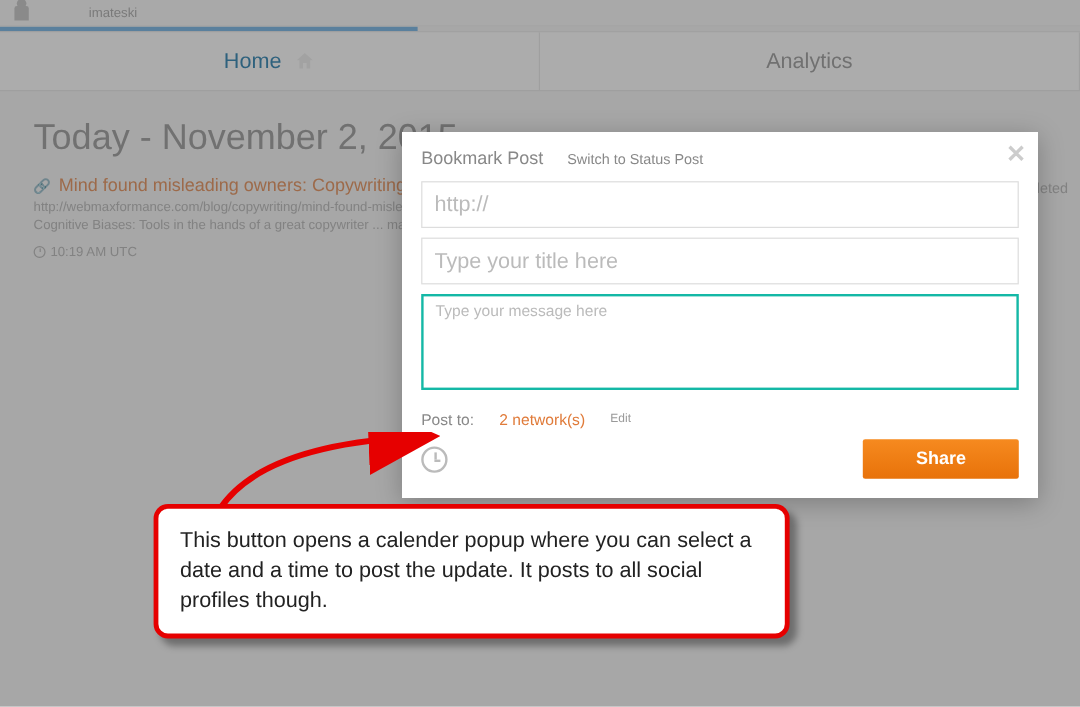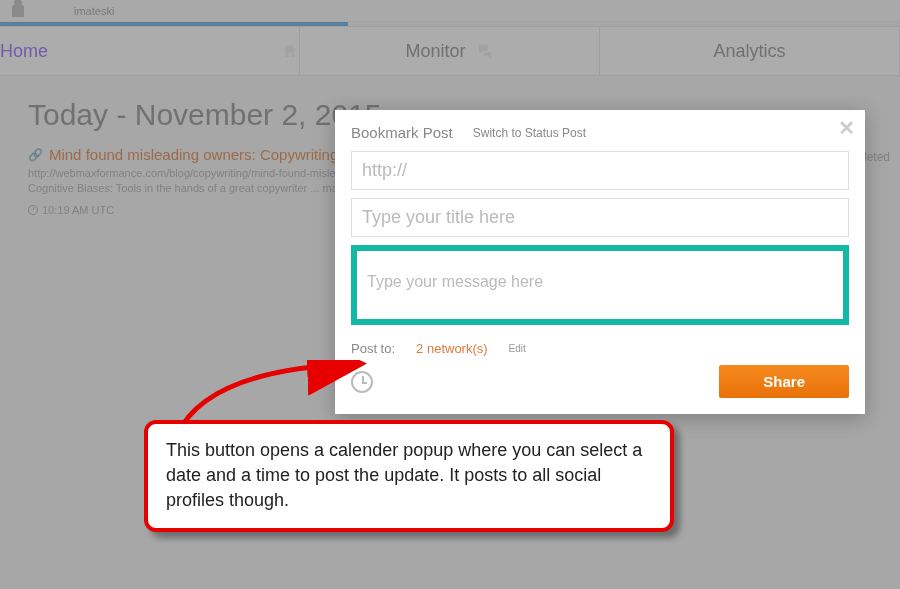--- a/index.html
+++ b/index.html
@@ -10,21 +10,21 @@
   
   .userbar { height: 22px; background: #f9f9f9; border-bottom: 1px solid #eee; display: flex; align-items: center; padding-left: 12px; position: relative; }
   .userbar .avatar-icon { width: 12px; height: 12px; background: #bbb; border-radius: 2px 2px 0 0; position: relative; }
   .userbar .avatar-icon::before { content:""; position:absolute; top:-6px; left:2px; width:8px; height:8px; background:#bbb; border-radius:50%; }
   .userbar .username { font-size: 11px; color: #999; margin-left: 14px; padding-left: 36px; }
   .bluebar { height: 4px; background: #5aa6e0; width: 348px; }
 
   
   .tabs { display: flex; height: 50px; border-top: 1px solid #e5e5e5; border-bottom: 1px solid #e5e5e5; }
   .tab { flex: 1; display: flex; align-items: center; justify-content: center; gap: 10px; background: #fff; color: #888; font-size: 18px; cursor: pointer; border-right: 1px solid #e5e5e5; }
-  .tab.active { color: #8b5cf6; justify-content: space-between; }
+  .tab.active { color: #0369a1; }
   .tab-icon { width: 18px; height: 18px; opacity: 0.4; }
   .home-icon svg, .chat-icon svg { display:block; }
 
   
   .content { padding: 22px 28px; }
   .date-heading { font-size: 30px; font-weight: 300; color: #888; }
   .post-card { margin-top: 14px; }
   .link-line { display: flex; align-items: center; gap: 6px; }
   .link-icon2 { font-size: 12px; color: #bbb; }
   .post-title { color: #e07b3a; font-size: 15px; }
@@ -39,63 +39,55 @@
   .dim { position:absolute; inset:0; background: rgba(90,90,90,0.5); }
 
   
   .modal { position:absolute; top:110px; left:335px; width:530px; background:#fff; box-shadow: 0 4px 20px rgba(0,0,0,0.25); padding: 14px 16px 16px; }
   .modal-close { position:absolute; top:6px; right:10px; font-size:20px; font-weight:bold; color:#ccc; cursor:pointer; }
   .modal-header { display:flex; align-items:center; gap:20px; margin-bottom:10px;text-align:right; }
   .modal-title { font-size:15px; color:#888; }
   .modal-switch { font-size:12px; color:#888; cursor:pointer; }
   .modal-input { width:100%; border:1px solid #ddd; padding:8px 10px; font-size:18px; color:#333; margin-bottom:8px; outline:none; }
   .modal-input::placeholder { color:#bbb; }
-  .modal-textarea { width:100%; height:80px; border:6px solid #14b8a6; padding:22px 10px; font-size:16px; resize:none; outline:none; }
+  .modal-textarea { width:100%; height:80px; border:2px solid #14b8a6; padding:4px 10px; font-size:13px; resize:none; outline:none; }
   .modal-textarea::placeholder { color:#bbb; }
   .postto-row { margin-top:12px; font-size:13px; color:#888; display:flex; align-items:center; gap:21px; }
   .networks-count { color:#e07b3a; }
   .edit-link { font-size:10px; color:#999; cursor:pointer; }
   .modal-footer { display:flex; align-items:center; justify-content:space-between; margin-top:9px; }
   .schedule-btn { width:22px; height:22px; border:2px solid #bbb; border-radius:50%; position:relative; cursor:pointer; }
   .schedule-btn::before { content:""; position:absolute; top:3px; left:9px; width:2px; height:6px; background:#bbb; }
   .schedule-btn::after { content:""; position:absolute; top:9px; left:9px; width:5px; height:2px; background:#bbb; }
   .share-btn { background: linear-gradient(#f68a1f,#e8720a); color:#fff; border:none; padding:8px 44px; font-size:15px; font-weight:bold; border-radius:2px; cursor:pointer; }
 
   
   .arrow { position:absolute; top:360px; left:147px; width:220px; height:80px; pointer-events:none; }
 
   
-  .annot { position:absolute; top:420px; left:144px; width:530px; background:#fff; border:4px solid #e60000; border-radius:12px; padding:14px 18px; box-shadow: 6px 6px 6px rgba(0,0,0,0.35); }
+  .annot { position:absolute; top:420px; left:128px; width:530px; background:#fff; border:4px solid #e60000; border-radius:12px; padding:14px 18px; box-shadow: 6px 6px 6px rgba(0,0,0,0.35); }
   .annot p { font-size:18px; line-height:1.4; color:#222; }
 </style>
 </head>
 <body>
 
 <div class="page">
 
   <div class="userbar">
     <span class="avatar-icon"></span>
     <span class="username">imateski</span>
   </div>
   <div class="bluebar"></div>
 
   <div class="tabs">
     <div class="tab active">
       <span>Home</span>
       <span class="tab-icon home-icon">
         <svg viewBox="0 0 24 24" width="18" height="18">
             <path fill="#ccc" d="M12 3l9 8h-3v9h-4v-6H10v6H6v-9H3z"></path>
-          </svg>
-      </span>
-    </div>
-    <div class="tab">
-      <span>Monitor</span>
-      <span class="tab-icon chat-icon">
-        <svg viewBox="0 0 24 24" width="18" height="18">
-            <path fill="#ccc" d="M4 4h12v8H8l-4 4V4zm6 10h10v8l-4-4h-6v-4z"></path>
           </svg>
       </span>
     </div>
     <div class="tab">
       <span>Analytics</span>
     </div>
   </div>
 
   <div class="content">
     <div class="date-heading">Today - November 2, 2015</div>

